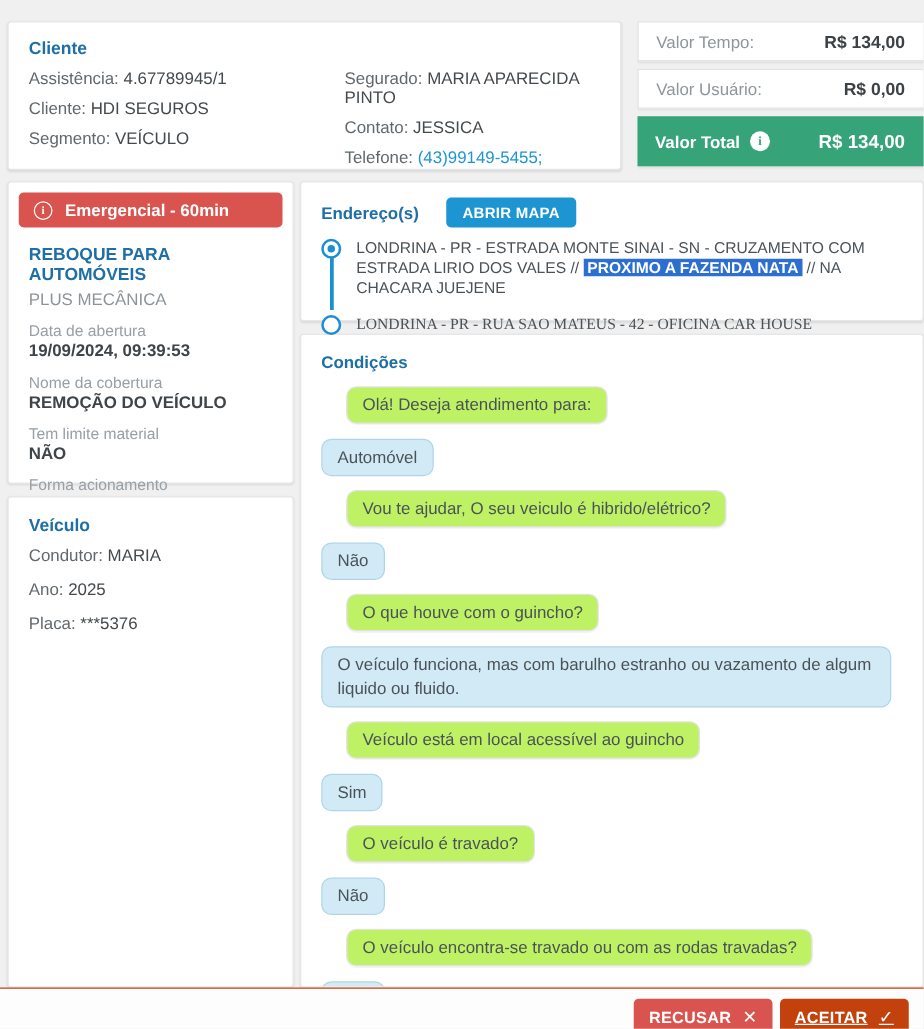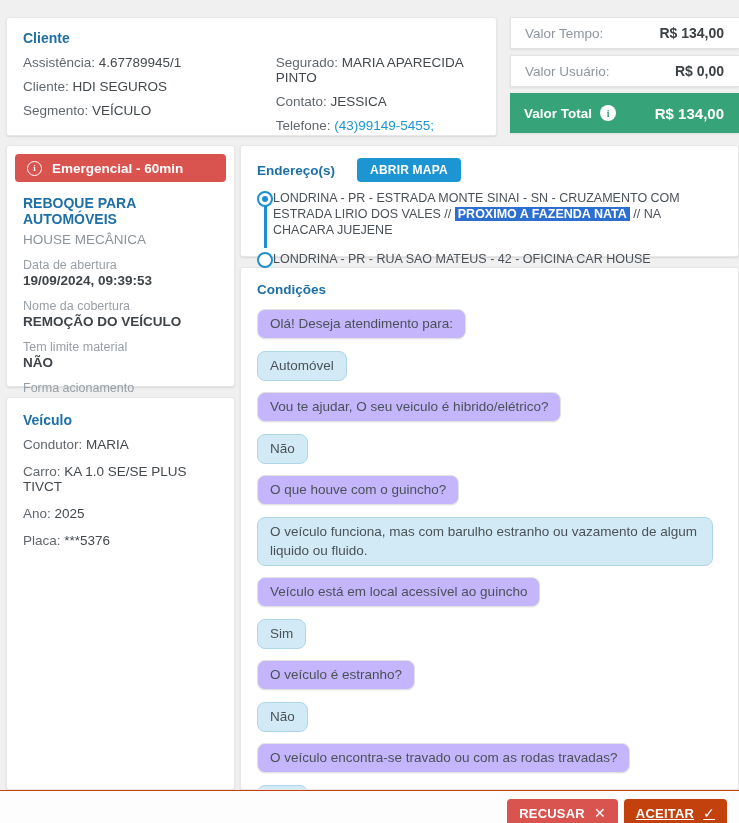--- a/index.html
+++ b/index.html
@@ -81,40 +81,40 @@
   .addr-card { height:112px; padding:12px 16px; }
   .addr-head { display:flex; align-items:center; gap:22px; margin-bottom:8px; }
   .addr-title { color:#1d6fa5; font-weight:bold; font-size:13.5px; }
   .map-btn {
     background:#1d95d3; color:#fff; border:none; border-radius:4px;
     font-family:inherit; font-weight:bold; font-size:12px;
     padding:5px 13px; cursor:pointer; letter-spacing:.2px;
   }
   .timeline { position:relative; }
   .tl-line { position:absolute; left:6.5px; top:14px; height:44px; width:3px; background:#1b8fd4; }
-  .addr-row { display:flex; }
-  .addr-row + .addr-row { margin-top:13px; }
+  .addr-row { display:flex; gap:12px; }
+  .addr-row + .addr-row { margin-top:13px;font-family:Liberation Serif, serif; }
   .bullet { width:16px; height:16px; border-radius:50%; border:2.5px solid #1b8fd4; background:#fff; flex:none; position:relative; margin-top:1px; z-index:1; }
   .bullet.filled::after {
     content:""; position:absolute; left:2.5px; top:2.5px; width:6px; height:6px;
     border-radius:50%; background:#1b8fd4;
   }
   .addr-text { font-size:12.5px; color:#4a5258; line-height:16px; max-width:440px; }
   .addr-highlight { background:#2d6fd0; color:#fff; padding:0 3px; font-weight:bold; }
 
   
   .cond-card { flex:1; padding:14px 16px; overflow:hidden; }
   .cond-title { color:#1d6fa5; font-weight:bold; font-size:13.5px; margin-bottom:12px; }
   .bubble {
     width:fit-content; max-width:98%;
     border-radius:8px; padding:4px 12px 5px 12px;
     font-size:13.5px; color:#4b5257; line-height:19px;
     margin-bottom:11.5px;
   }
-  .bubble.question { background:#c4b5fd; border:1px solid #e2e2e2; box-shadow:0 1px 1px rgba(0,0,0,.05); }
+  .bubble.question { background:#bef264; border:1px solid #e2e2e2; box-shadow:0 1px 1px rgba(0,0,0,.05);margin-left:20px; }
   .bubble.answer { background:#d2eaf6; border:1px solid #aed6e8; }
 
   
   .footer {
     position:absolute; left:0; right:0; bottom:0; height:45px;
     background:#fdfdfd; border-top:1px solid #c2410c;
     display:flex; align-items:center; justify-content:flex-end;
     gap:6px; padding-right:12px;
   }
   .footer-btn {
@@ -178,21 +178,21 @@
 
     <div class="left-col">
 
       <div class="card service-card">
         <div class="banner">
           <span class="info-outline">i</span>
           <span>Emergencial - 60min</span>
         </div>
         <div class="service-body">
           <div class="service-title">REBOQUE PARA AUTOMÓVEIS</div>
-          <div class="service-sub">HOUSE MECÂNICA</div>
+          <div class="service-sub">PLUS MECÂNICA</div>
           <div>
 
               <div class="fgroup">
                 <div class="glbl">Data de abertura</div>
                 <div class="gval">19/09/2024, 09:39:53</div>
               </div>
 
               <div class="fgroup">
                 <div class="glbl">Nome da cobertura</div>
                 <div class="gval">REMOÇÃO DO VEÍCULO</div>
@@ -210,21 +210,20 @@
             </div>
         </div>
       </div>
 
       <div class="card vehicle-card">
         <div class="card-title">Veículo</div>
         <div>
 
             <div class="field-line"><span class="lbl">Condutor:</span> <span class="val">MARIA</span></div>
 
-            <div class="field-line"><span class="lbl">Carro:</span> <span class="val">KA 1.0 SE/SE PLUS TIVCT</span></div>
 
             <div class="field-line"><span class="lbl">Ano:</span> <span class="val">2025</span></div>
 
             <div class="field-line"><span class="lbl">Placa:</span> <span class="val">***5376</span></div>
           </div>
       </div>
     </div>
 
     <div class="right-col">
 
@@ -259,21 +258,21 @@
             <div class="bubble answer">Não</div>
 
             <div class="bubble question">O que houve com o guincho?</div>
 
             <div class="bubble answer">O veículo funciona, mas com barulho estranho ou vazamento de algum liquido ou fluido.</div>
 
             <div class="bubble question">Veículo está em local acessível ao guincho</div>
 
             <div class="bubble answer">Sim</div>
 
-            <div class="bubble question">O veículo é estranho?</div>
+            <div class="bubble question">O veículo é travado?</div>
 
             <div class="bubble answer">Não</div>
 
             <div class="bubble question">O veículo encontra-se travado ou com as rodas travadas?</div>
 
             <div class="bubble answer">Não</div>
 
           </div>
       </div>
     </div>

